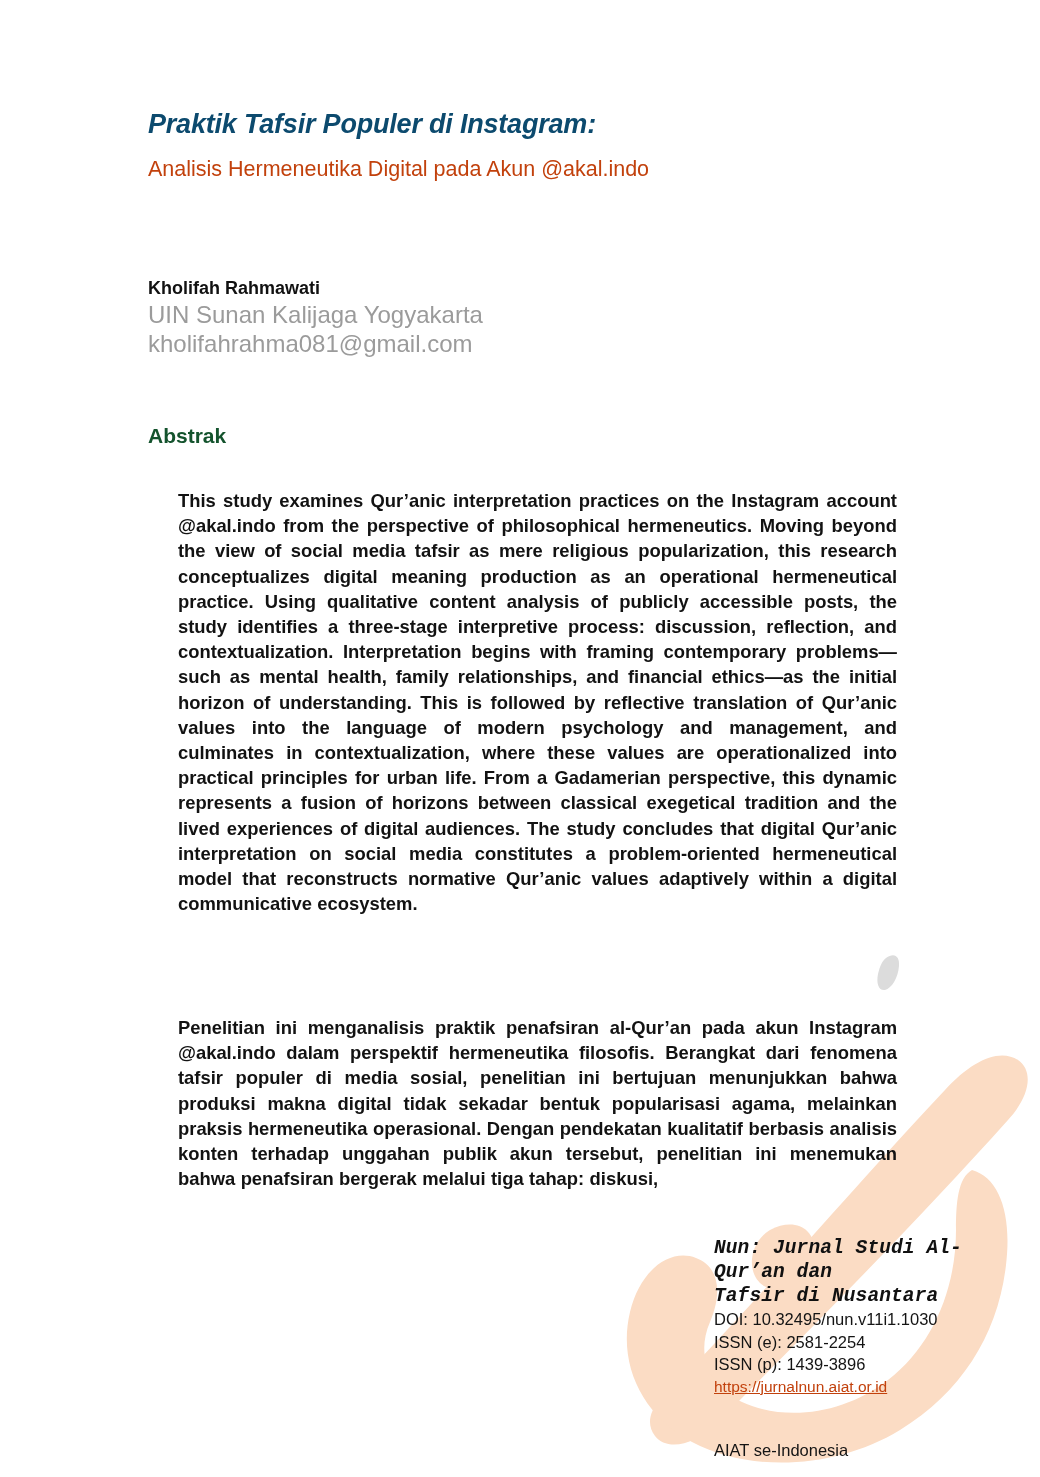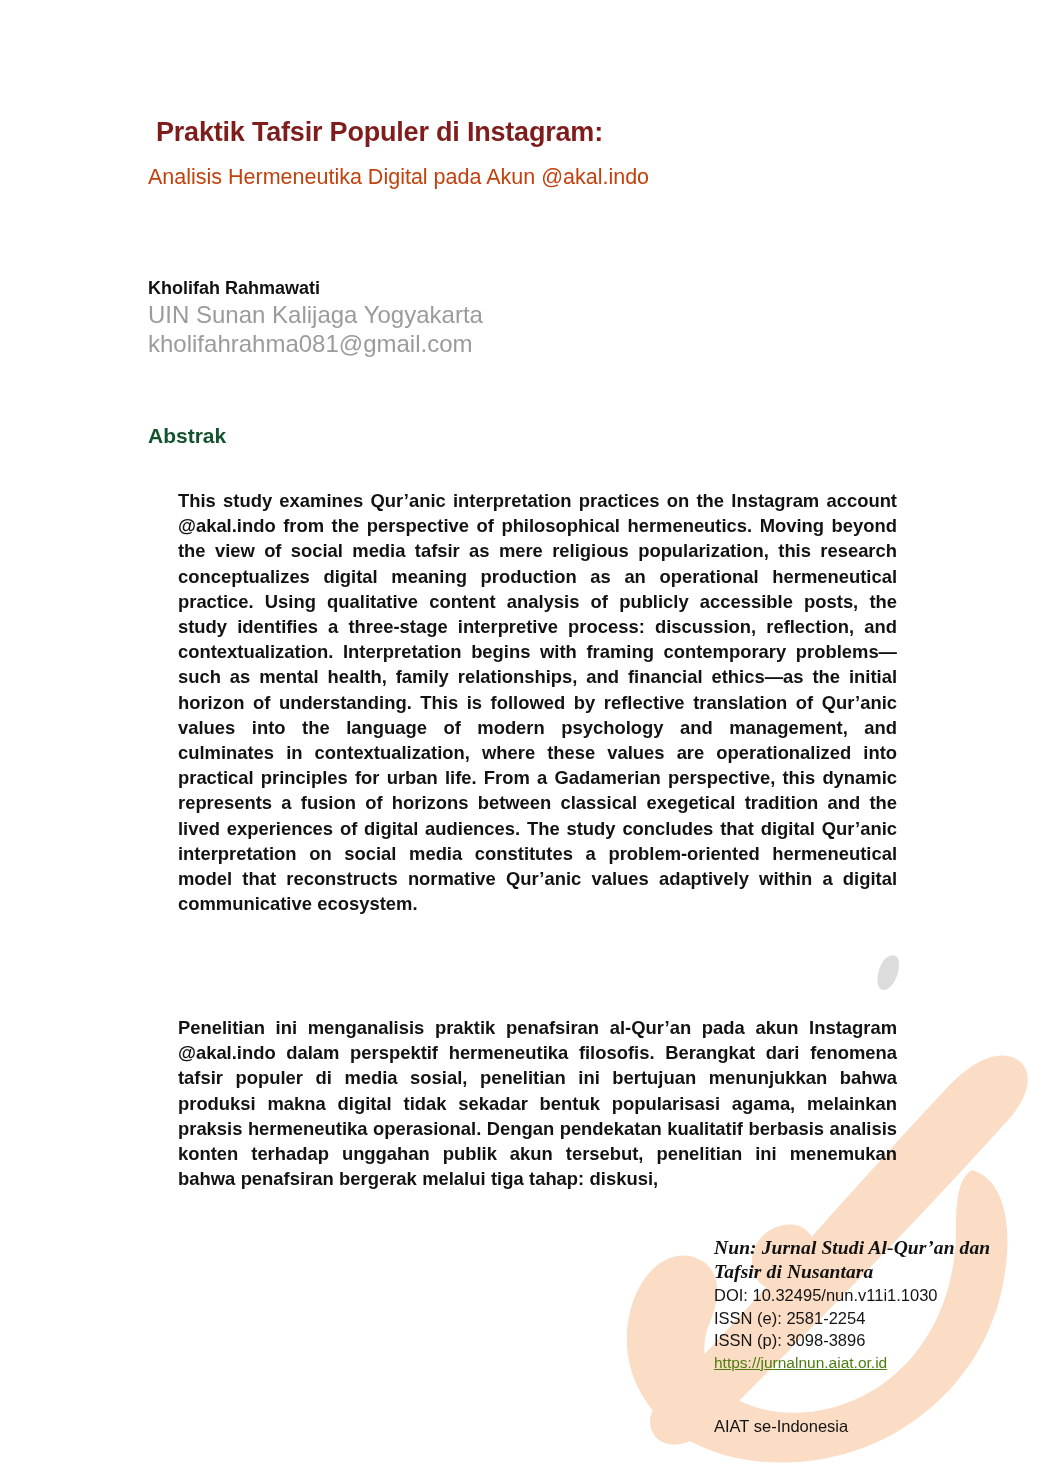--- a/index.html
+++ b/index.html
@@ -46,22 +46,23 @@
     position: absolute;
     left: 148px;
     top: 108px;
     width: 752px;
   }
   .doc-title {
     font-size: 27px;
     font-weight: bold;
     line-height: 1.25;
     letter-spacing: -0.2px;
-    margin: 8px;
-    color: #7f1d1d;
+    margin: 0;
+    color: #0c4a6e;
+    font-style: italic;
   }
   .doc-subtitle {
     font-size: 21.5px;
     font-weight: normal;
     line-height: 1.3;
     margin: 14px 0 0 0;
     color: #c2410c;
   }
 
   .author-block {
@@ -116,37 +117,37 @@
   .abstract-en .abstract-body { text-align: justify; }
 
   
   .journal-footer {
     position: absolute;
     left: 714px;
     top: 1236px;
     width: 300px;
   }
   .journal-name {
-    font-family: Liberation Serif, serif;
+    font-family: Liberation Mono, monospace;
     font-style: italic;
     font-weight: bold;
     font-size: 19.5px;
     line-height: 24px;
     color: #111111;
     letter-spacing: 0.1px;
   }
   .journal-meta {
     font-size: 16.5px;
     line-height: 22.5px;
     color: #141414;
   }
   .journal-url {
     font-size: 15.5px;
     line-height: 22.5px;
-    color: #4d7c0f;
+    color: #c2410c;
     text-decoration: underline;
     display: inline-block;
   }
   .journal-org {
     font-size: 16.5px;
     line-height: 22.5px;
     color: #141414;
     margin-top: 41px;
   }
 </style>
@@ -201,19 +202,19 @@
       <p class="abstract-body">Penelitian ini menganalisis praktik penafsiran al-Qur’an pada akun Instagram @akal.indo dalam perspektif hermeneutika filosofis. Berangkat dari fenomena tafsir populer di media sosial, penelitian ini bertujuan menunjukkan bahwa produksi makna digital tidak sekadar bentuk popularisasi agama, melainkan praksis hermeneutika operasional. Dengan pendekatan kualitatif berbasis analisis konten terhadap unggahan publik akun tersebut, penelitian ini menemukan bahwa penafsiran bergerak melalui tiga tahap: diskusi,</p>
     </div>
 
     <div class="journal-footer">
       <div class="journal-name">
         <div>Nun: Jurnal Studi Al-Qur’an dan</div>
         <div>Tafsir di Nusantara</div>
       </div>
       <div class="journal-meta">DOI: 10.32495/nun.v11i1.1030</div>
       <div class="journal-meta">ISSN (e): 2581-2254</div>
-      <div class="journal-meta">ISSN (p): 3098-3896</div>
+      <div class="journal-meta">ISSN (p): 1439-3896</div>
       <div><a class="journal-url" href="#">https://jurnalnun.aiat.or.id</a></div>
       <div class="journal-org">AIAT se-Indonesia</div>
     </div>
 
   </div>
 </div>
 
 </body></html>

